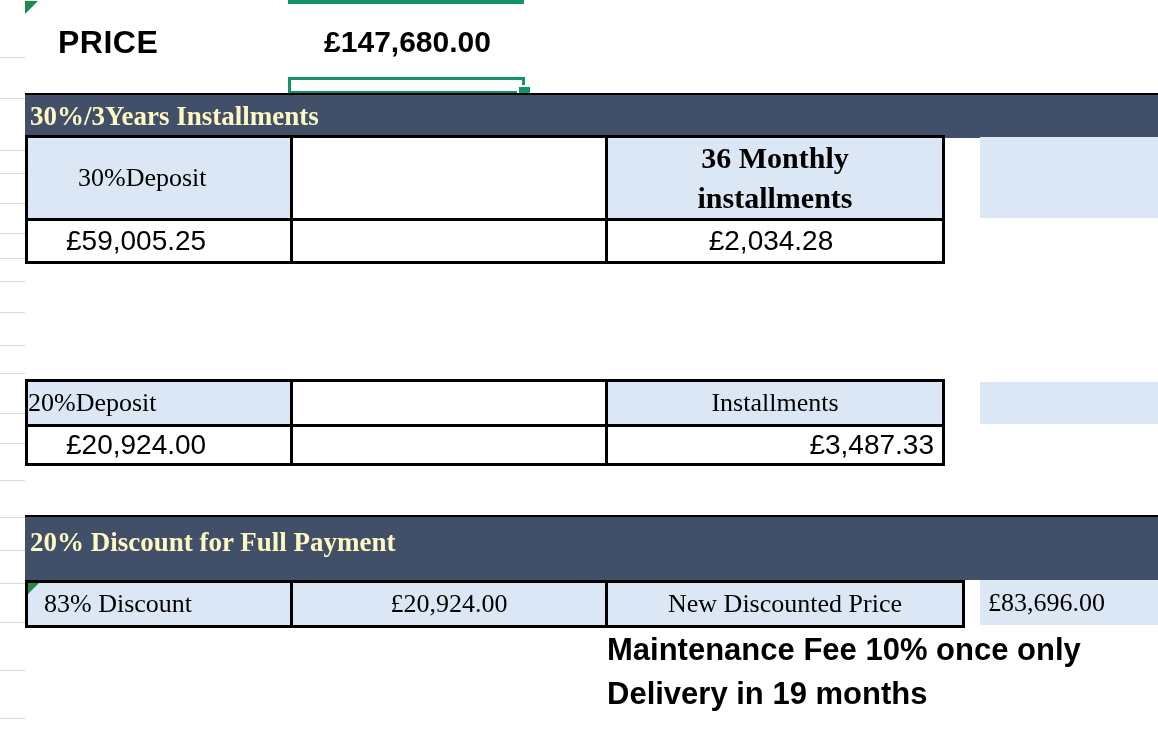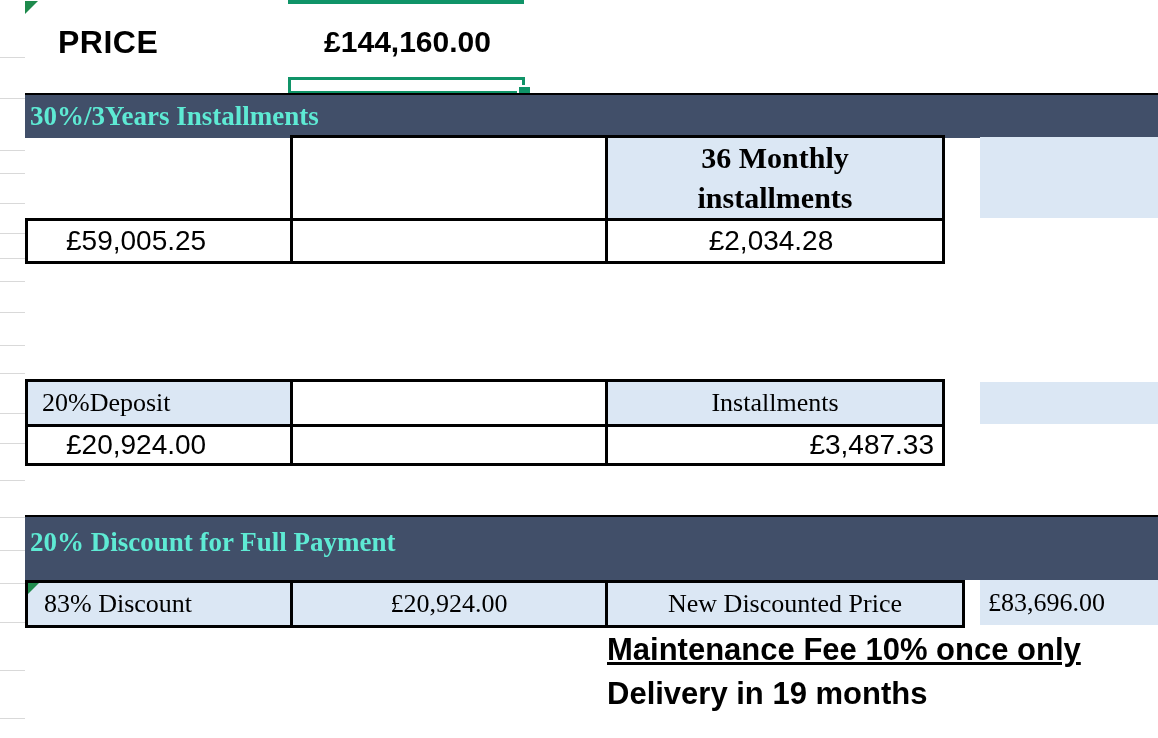--- a/index.html
+++ b/index.html
@@ -42,21 +42,21 @@
   }
   .price-value {
     left: 290px; top: 25px; width: 235px;
     font-family: "Liberation Sans", "DejaVu Sans", sans-serif;
     font-weight: bold; font-size: 30px; text-align: center;
   }
 
   
   .section-header {
     left: 25px; width: 1133px;
-    background: #414F69; color: #5eead4;
+    background: #414F69; color: #fef9c3;
     border-top: 2px solid #000;
     font-weight: bold; font-size: 27px;
     padding-left: 5px; padding-top: 6px;
   }
 
   
   .cell {
     position: absolute;
     border: 3px solid #000;
     background: #ffffff;
@@ -108,46 +108,49 @@
       <div class="gridline" style="top: 670px; width: 25px;"></div>
       <div class="gridline" style="top: 718px; width: 25px;"></div>
     </div>
 
   <div class="abs sel-top-line"></div>
   <div class="abs err-triangle" style="left:25px; top:1px;"></div>
   <div class="abs selection-box"></div>
   <div class="abs fill-handle"></div>
 
   <div class="abs price-label">PRICE</div>
-  <div class="abs price-value">£144,160.00</div>
+  <div class="abs price-value">£147,680.00</div>
 
   <div class="abs section-header" style="top:93px; height:45px;">
     <span>30%/3Years Installments</span>
   </div>
 
   <div class="fill-overflow" style="left:945px; top:137px; width:193px; height:81px;"></div>
 
+  <div class="cell blue" style="left:25px; top:135px; width:268px; height:86px; padding-left:50px;">
+    <span>30%Deposit</span>
+  </div>
   <div class="cell" style="left:290px; top:135px; width:318px; height:86px;"></div>
   <div class="cell blue two-line" style="left:605px; top:135px; width:340px; height:86px; font-size:30px;">
     <span>36 Monthly</span>
     <span>installments</span>
   </div>
 
   <div class="cell sans-val" style="left:25px; top:218px; width:268px; height:46px; padding-left:38px;">
     <span>£59,005.25</span>
   </div>
   <div class="cell" style="left:290px; top:218px; width:318px; height:46px;"></div>
   <div class="cell sans-val right" style="left:605px; top:218px; width:340px; height:46px;justify-content:center;">
     <span>£2,034.28</span>
   </div>
 
 
   <div class="fill-overflow" style="left:945px; top:382px; width:193px; height:42px;"></div>
 
-  <div class="cell blue" style="left:25px; top:379px; width:268px; height:48px; padding-left:14px;">
+  <div class="cell blue" style="left:25px; top:379px; width:268px; height:48px; padding-left:0;">
     <span>20%Deposit</span>
   </div>
   <div class="cell" style="left:290px; top:379px; width:318px; height:48px;"></div>
   <div class="cell blue center" style="left:605px; top:379px; width:340px; height:48px;">
     <span>Installments</span>
   </div>
 
   <div class="cell sans-val" style="left:25px; top:424px; width:268px; height:42px; padding-left:38px;">
     <span>£20,924.00</span>
   </div>
@@ -168,16 +171,16 @@
     <span>83% Discount</span>
   </div>
   <div class="abs err-triangle" style="left:28px; top:583px; border-top-width:11px; border-right-width:11px;"></div>
   <div class="cell blue center" style="left:290px; top:580px; width:318px; height:48px;">
     <span>£20,924.00</span>
   </div>
   <div class="cell blue center" style="left:605px; top:580px; width:360px; height:48px;">
     <span>New Discounted Price</span>
   </div>
 
-  <div class="note" style="top:632px;text-decoration:underline;">Maintenance Fee 10% once only</div>
+  <div class="note" style="top:632px;">Maintenance Fee 10% once only</div>
   <div class="note" style="top:676px;">Delivery in 19 months</div>
 
 </div>
 
 </body></html>

